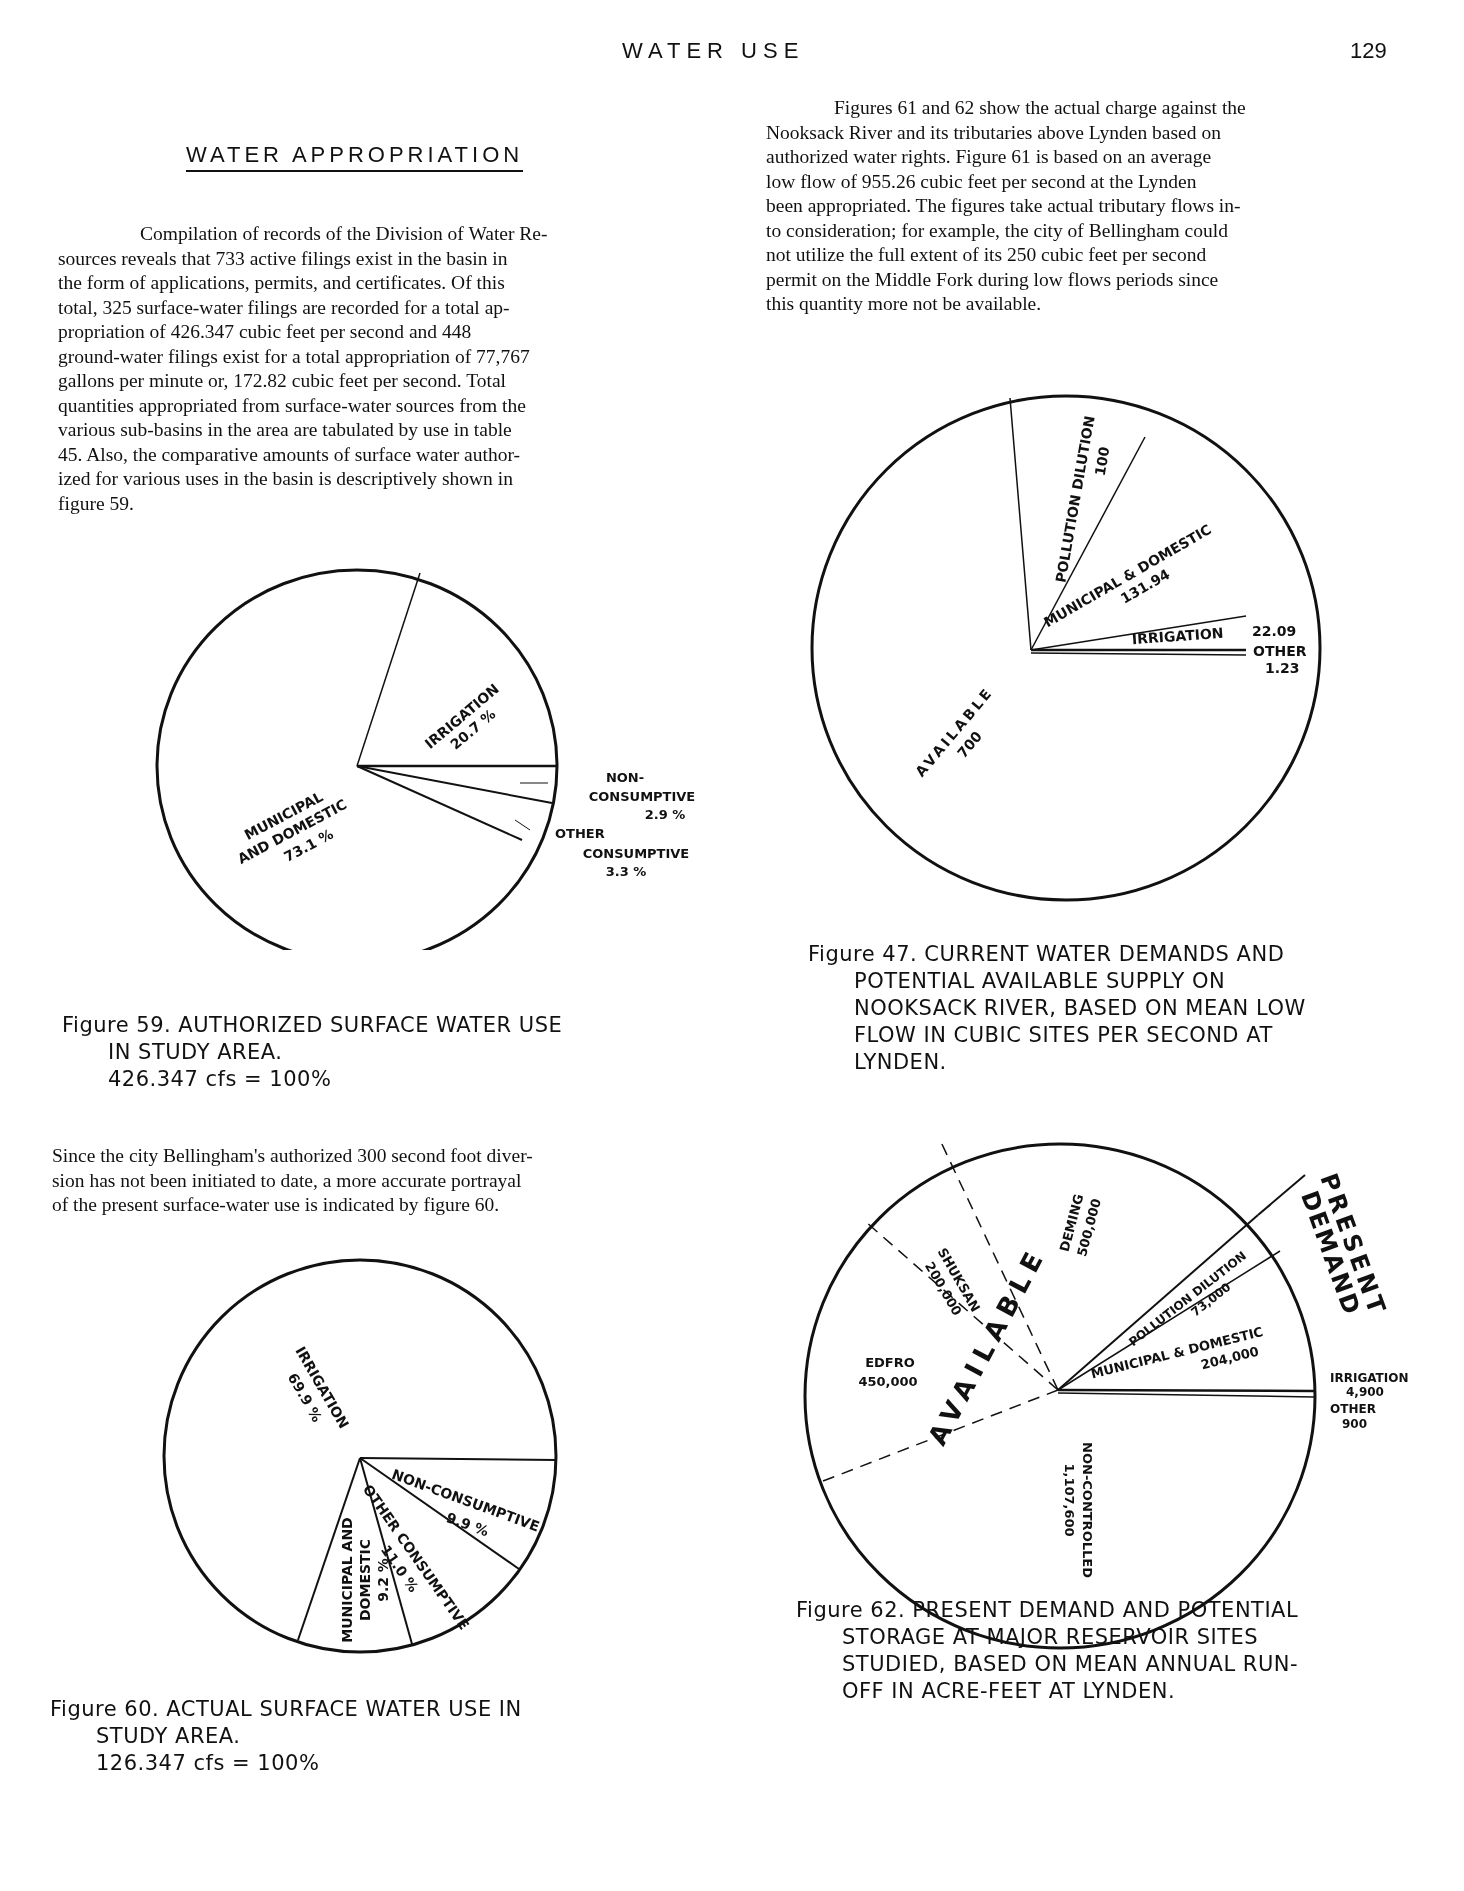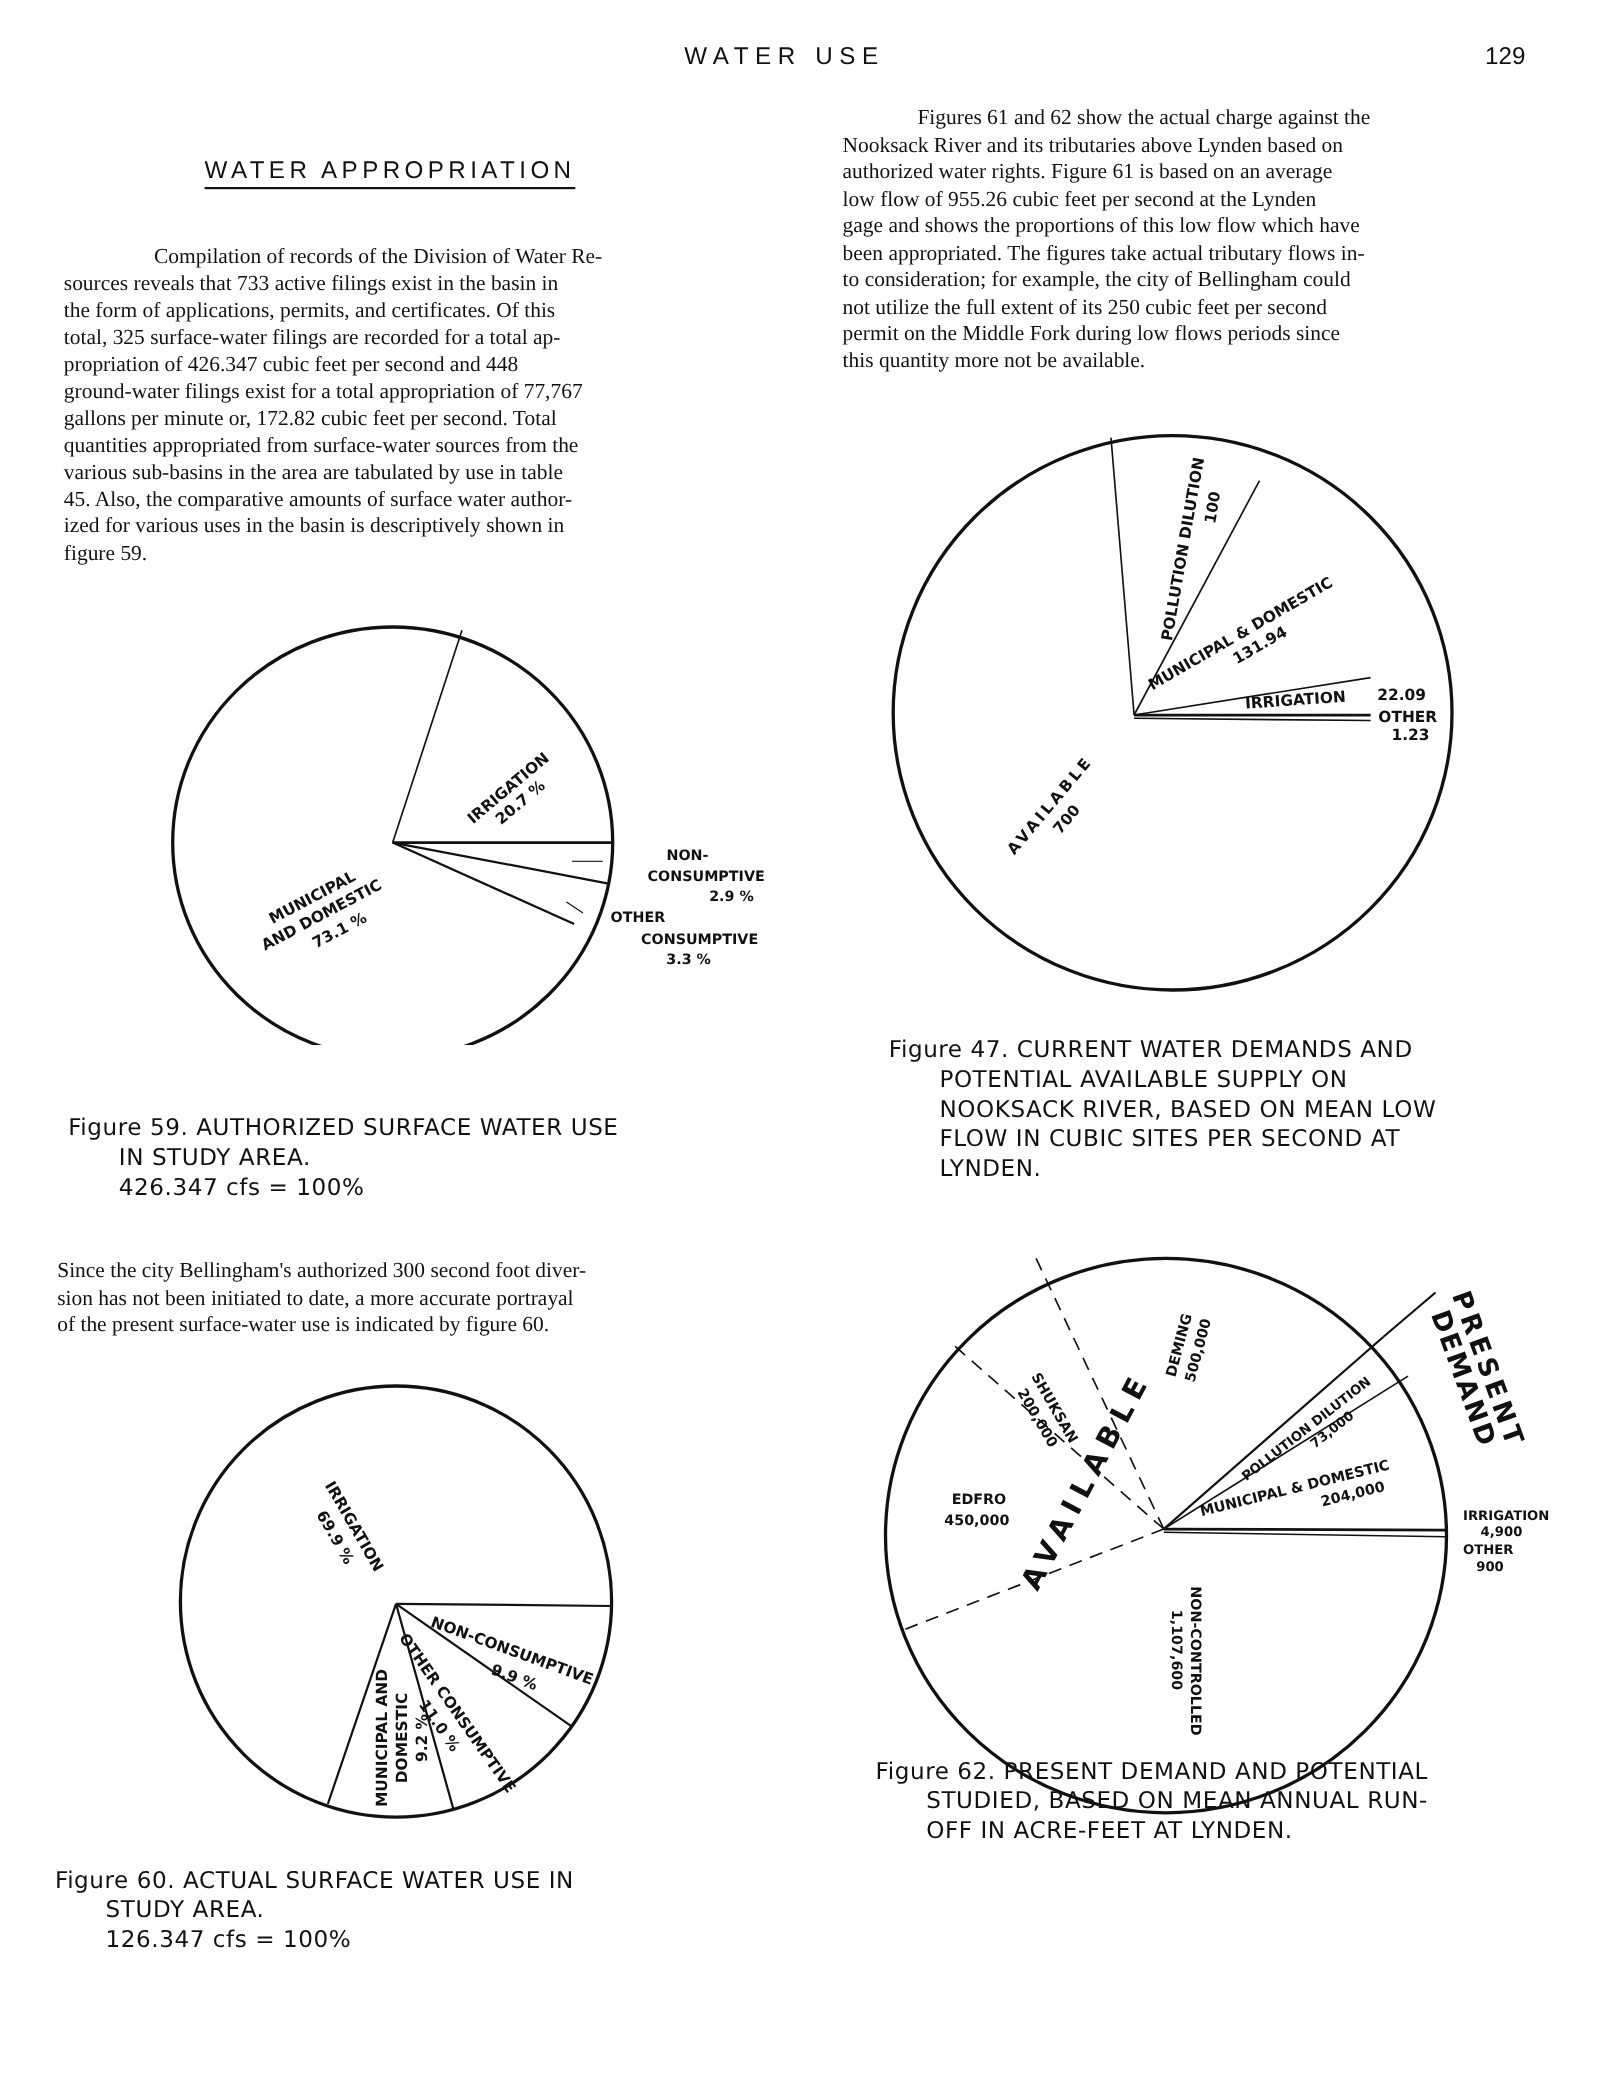--- a/index.html
+++ b/index.html
@@ -111,21 +111,20 @@
   <span class="line">Figure 60. ACTUAL SURFACE WATER USE IN</span>
   <span class="line indent">STUDY AREA.</span>
   <span class="line indent">126.347 cfs = 100%</span>
 </div>
 
 <div class="abs para" style="top:96px; left:766px;">
   <span class="line" style="padding-left:68px">Figures 61 and 62 show the actual charge against the</span>
   <span class="line">Nooksack River and its tributaries above Lynden based on</span>
   <span class="line">authorized water rights.  Figure 61 is based on an average</span>
   <span class="line">low flow of 955.26 cubic feet per second at the Lynden</span>
-  <span class="line">gage and shows the proportions of this low flow which have</span>
   <span class="line">been appropriated.  The figures take actual tributary flows in-</span>
   <span class="line">to consideration; for example, the city of Bellingham could</span>
   <span class="line">not utilize the full extent of its 250 cubic feet per second</span>
   <span class="line">permit on the Middle Fork during low flows periods since</span>
   <span class="line">this quantity more not be available.</span>
 </div>
 
 <svg class="abs" style="top:390px; left:800px;" width="600" height="520" viewBox="800 390 600 520">
   <ellipse cx="1066" cy="648" rx="254" ry="252" fill="none" stroke="#111" stroke-width="3"></ellipse>
   <line x1="1031" y1="650" x2="1010" y2="398" stroke="#111" stroke-width="1.5"></line>
@@ -205,15 +204,16 @@
   <text x="1330" y="1413" font-size="12">OTHER</text>
   <text x="1342" y="1428" font-size="12">900</text>
   <g transform="translate(1083,1510) rotate(90)">
     <text x="0" y="0" font-size="13" text-anchor="middle">NON-CONTROLLED</text>
     <text x="-10" y="18" font-size="13" text-anchor="middle">1,107,600</text>
   </g>
 </svg>
 
 <div class="abs caption" style="top:1597px; left:796px;">
   <span class="line">Figure 62. PRESENT DEMAND AND POTENTIAL</span>
+  <span class="line indent">STORAGE AT MAJOR RESERVOIR SITES</span>
   <span class="line indent">STUDIED, BASED ON MEAN ANNUAL RUN-</span>
   <span class="line indent">OFF IN ACRE-FEET AT LYNDEN.</span>
 </div>
 
 </body></html>

